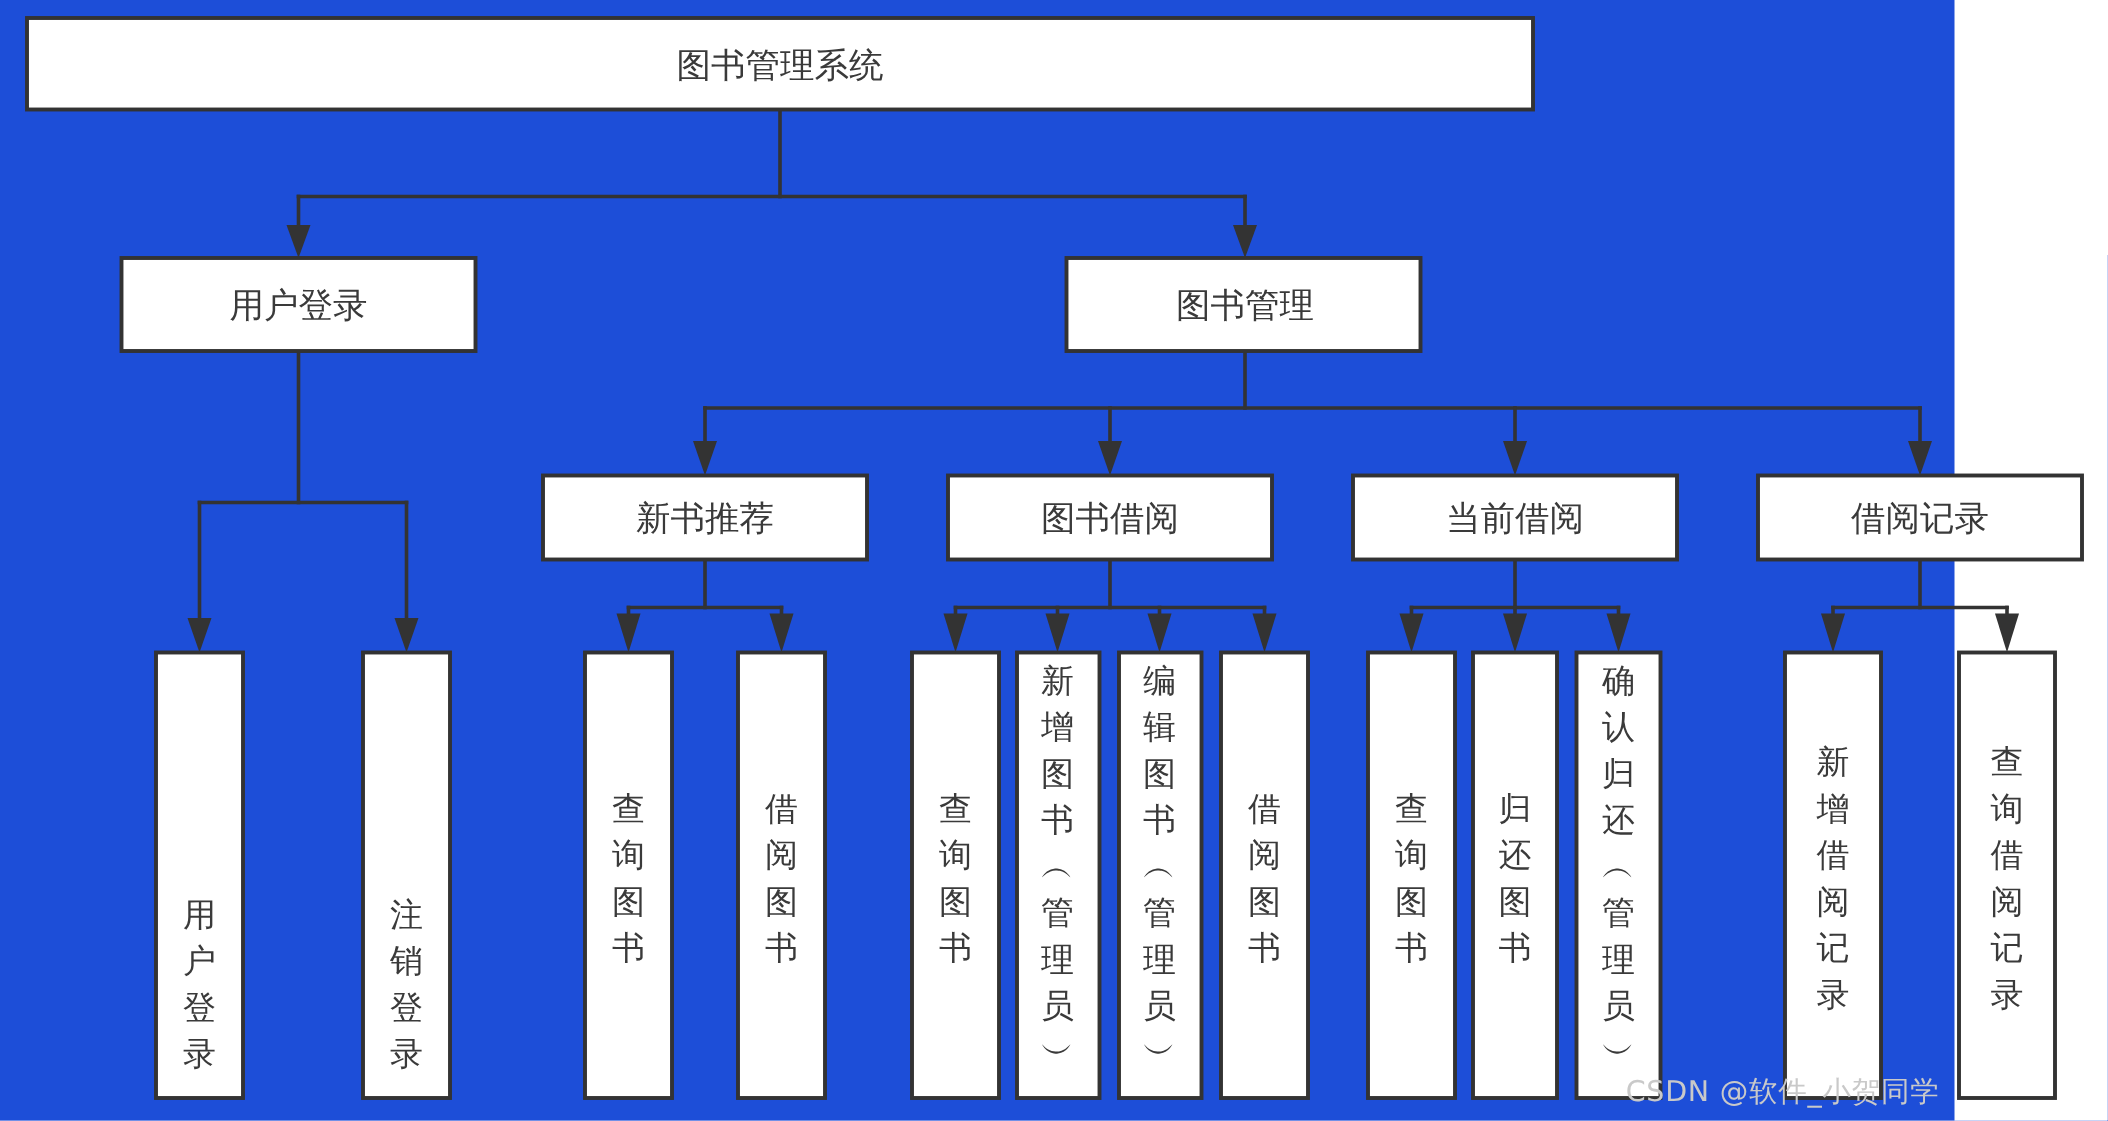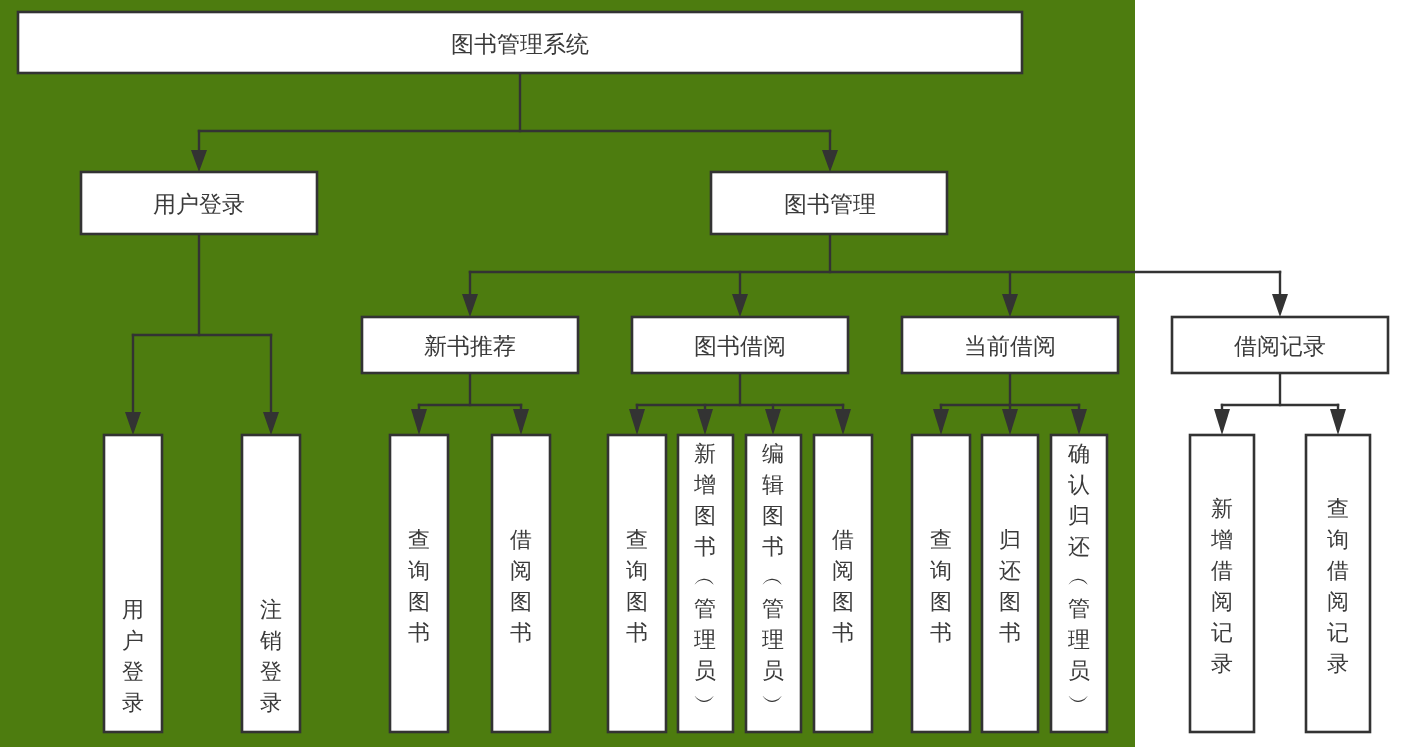--- a/index.html
+++ b/index.html
@@ -8,23 +8,23 @@
     background: #ffffff;
   }
   body {
     width: 1405px;
     height: 747px;
     font-family: "DejaVu Sans", "Liberation Sans", sans-serif;
     overflow: hidden;
   }
   #diagram-root {
     position: relative;
-    width: 1135px;
+    width: 1303px;
     height: 747px;
-    background: #4d7c0f;
+    background: #1d4ed8;
   }
   svg.diagram-canvas {
     position: absolute;
     left: 0;
     top: 0;
     width: 1405px;
     height: 747px;
   }
   .node-rect {
     fill: #ffffff;
@@ -229,13 +229,14 @@
       <text class="node-label-v vtext" x="1222" y="0"><tspan x="1222" y="515.5">新</tspan><tspan x="1222" y="546.5">增</tspan><tspan x="1222" y="577.5">借</tspan><tspan x="1222" y="608.5">阅</tspan><tspan x="1222" y="639.5">记</tspan><tspan x="1222" y="670.5">录</tspan></text>
     </g>
 
     <g>
       <rect class="node-rect" x="1306" y="435" width="64" height="297"></rect>
       <text class="node-label-v vtext" x="1338" y="0"><tspan x="1338" y="515.5">查</tspan><tspan x="1338" y="546.5">询</tspan><tspan x="1338" y="577.5">借</tspan><tspan x="1338" y="608.5">阅</tspan><tspan x="1338" y="639.5">记</tspan><tspan x="1338" y="670.5">录</tspan></text>
     </g>
 
   </svg>
 
+  <div class="watermark-text">CSDN @软件_小贺同学</div>
 </div>
 
 </body></html>

